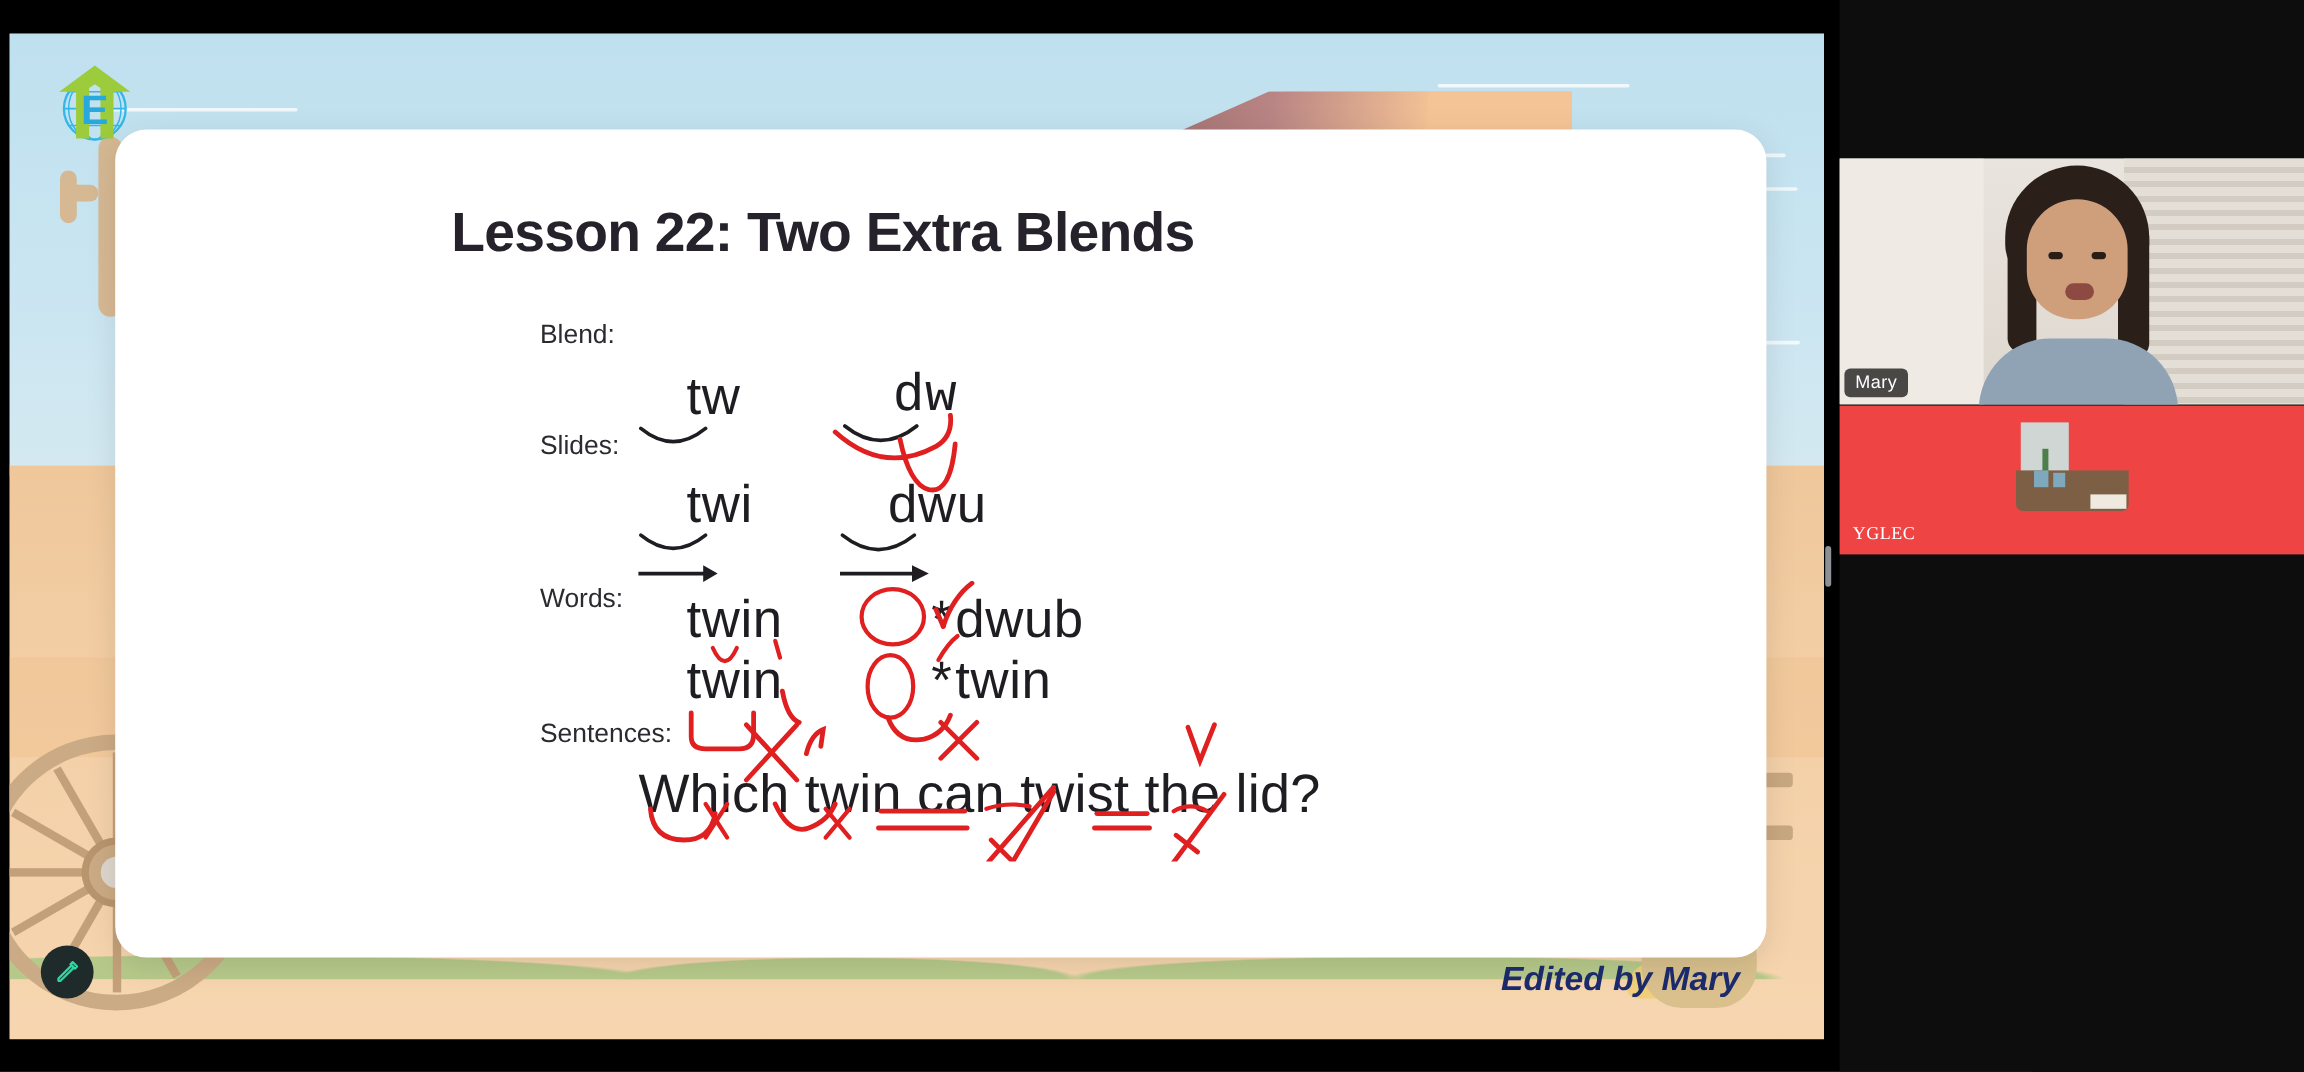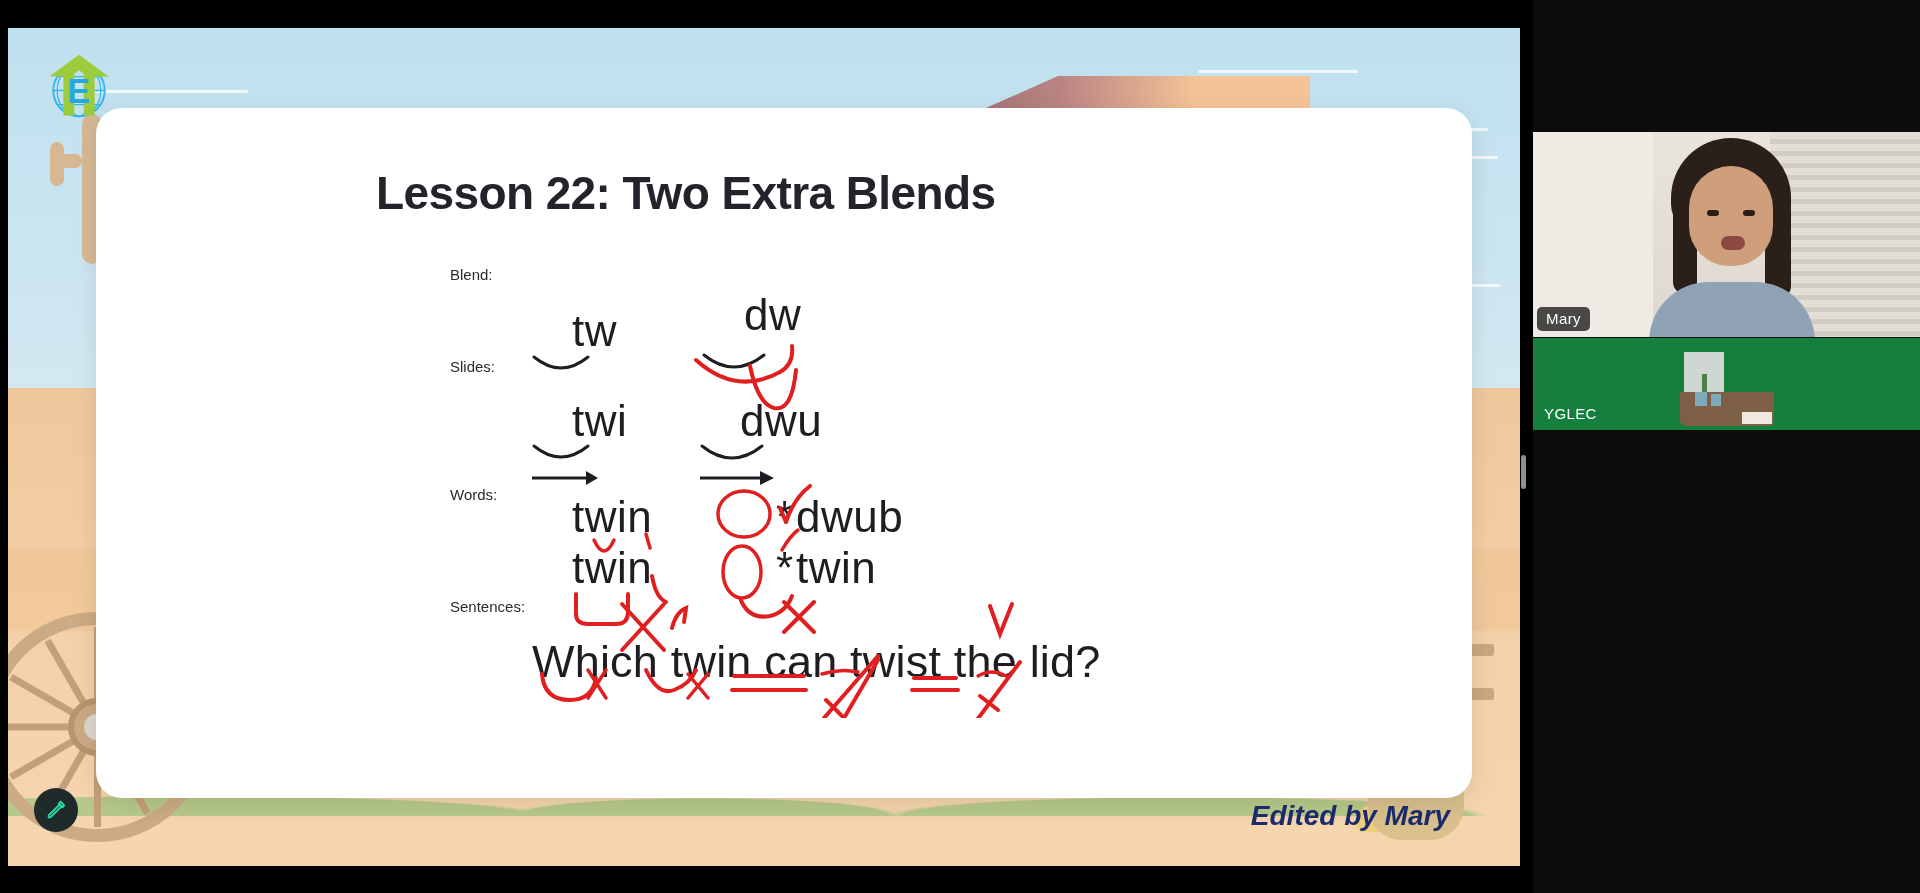--- a/index.html
+++ b/index.html
@@ -55,21 +55,21 @@
   
   .logo{position:absolute;left:32px;top:22px;width:78px;height:78px;}
 
   
   .slide-card{position:absolute;left:88px;top:80px;width:1340px;height:690px;background:#fff;border-radius:26px;
        box-shadow:0 6px 26px rgba(0,0,0,.10);overflow:hidden;padding-left:36px;}
   .slide-inner{position:relative;width:100%;height:100%;}
 
   .slide-title{position:absolute;left:244px;top:58px;font-size:46px;font-weight:bold;color:#26222b;letter-spacing:-.6px;}
 
-  .row-label{position:absolute;font-size:15px;color:#2c2a30;font-weight:400;}
+  .row-label{position:absolute;font-size:22px;color:#2c2a30;font-weight:400;}
   .word{position:absolute;font-size:40px;color:#1f1d22;letter-spacing:.5px;margin-left:40px;}
   .word.big{font-size:44px;}
   .sentence{position:absolute;font-size:45px;color:#1f1d22;letter-spacing:.2px;}
 
   .anno{position:absolute;pointer-events:none;}
 
   .edited{position:absolute;right:70px;bottom:34px;font-size:28px;font-weight:bold;font-style:italic;color:#1b2a6b;}
 
   
   .pen-btn{position:absolute;left:26px;bottom:34px;width:44px;height:44px;border-radius:50%;background:#1f2a2a;
@@ -92,21 +92,21 @@
   .wallL{position:absolute;left:0;top:0;width:120px;height:100%;background:#efeae4;}
   .person-hair{position:absolute;left:138px;top:6px;width:120px;height:96px;border-radius:60px 60px 30px 30px;background:#2b1f1a;}
   .person-hair2{position:absolute;left:140px;top:52px;width:24px;height:110px;border-radius:14px;background:#2b1f1a;}
   .person-hair3{position:absolute;left:232px;top:52px;width:26px;height:115px;border-radius:14px;background:#2b1f1a;}
   .person-face{position:absolute;left:156px;top:34px;width:84px;height:100px;border-radius:42px 42px 40px 40px;background:#cf9f7c;}
   .eye{position:absolute;width:12px;height:6px;border-radius:6px;background:#2a1d16;}
   .mouth{position:absolute;left:188px;top:104px;width:24px;height:14px;border-radius:12px;background:#8d4a43;}
   .person-body{position:absolute;left:116px;top:150px;width:166px;height:60px;border-radius:70px 70px 0 0;background:#8fa3b4;}
 
   
-  .t2{top:338px;height:92px;background:#15803d;}
+  .t2{top:338px;height:124px;background:#ef4444;font-family:Liberation Serif, serif;}
   .avatar-photo{position:absolute;left:50%;top:10px;margin-left:-47px;width:94px;height:78px;border-radius:6px;
        background:linear-gradient(180deg,#6b5340 0%,#8a6d52 42%,#5d4staging 43%,#7a6048 100%);overflow:hidden;}
   .ap-win{position:absolute;left:4px;top:4px;width:40px;height:44px;background:#cfd6d3;}
   .ap-wood{position:absolute;left:0;bottom:0;width:100%;height:34px;background:#7d5f45;}
   .ap-plant{position:absolute;left:22px;top:26px;width:5px;height:20px;background:#4e7f4a;}
   .ap-vase{position:absolute;left:15px;top:44px;width:12px;height:14px;background:#7fa8bc;}
   .ap-vase2{position:absolute;left:31px;top:46px;width:10px;height:12px;background:#7fa8bc;}
   .ap-card{position:absolute;right:2px;bottom:2px;width:30px;height:12px;background:#efe9df;}
 
   
@@ -182,21 +182,21 @@
 
         <div class="slide-title">Lesson 22: Two Extra Blends</div>
 
         <div class="row-label" style="left:318px;top:158px;">Blend:</div>
 
         <div class="word big" style="left:400px;top:198px;">tw</div>
         <svg class="anno" style="left:396px;top:245px;" width="70" height="26">
           <path d="M6 4 Q33 26 60 4" stroke="#1f1d22" stroke-width="3" fill="none" stroke-linecap="round"></path>
         </svg>
 
-        <div class="word big" style="left:572px;top:182px;">dw</div>
+        <div class="word big" style="left:572px;top:198px;font-family:Liberation Mono, monospace;">dw</div>
         <svg class="anno" style="left:566px;top:243px;" width="78" height="28">
           <path d="M6 4 Q36 28 66 4" stroke="#1f1d22" stroke-width="3" fill="none" stroke-linecap="round"></path>
         </svg>
         <svg class="anno" style="left:556px;top:236px;" width="130" height="54">
           <path d="M8 16 Q48 52 92 28 Q106 20 104 2" stroke="#e02020" stroke-width="4" fill="none" stroke-linecap="round"></path>
         </svg>
 
         <div class="row-label" style="left:318px;top:250px;">Slides:</div>
 
         <div class="word big" style="left:400px;top:288px;">twi</div>

